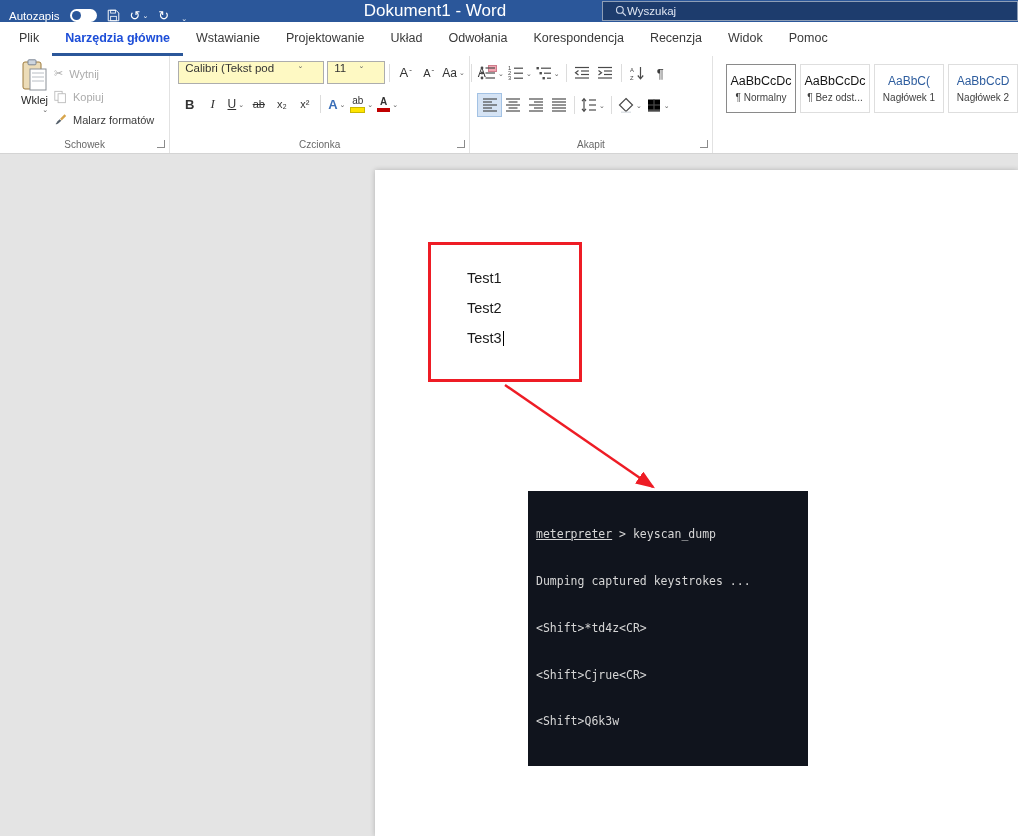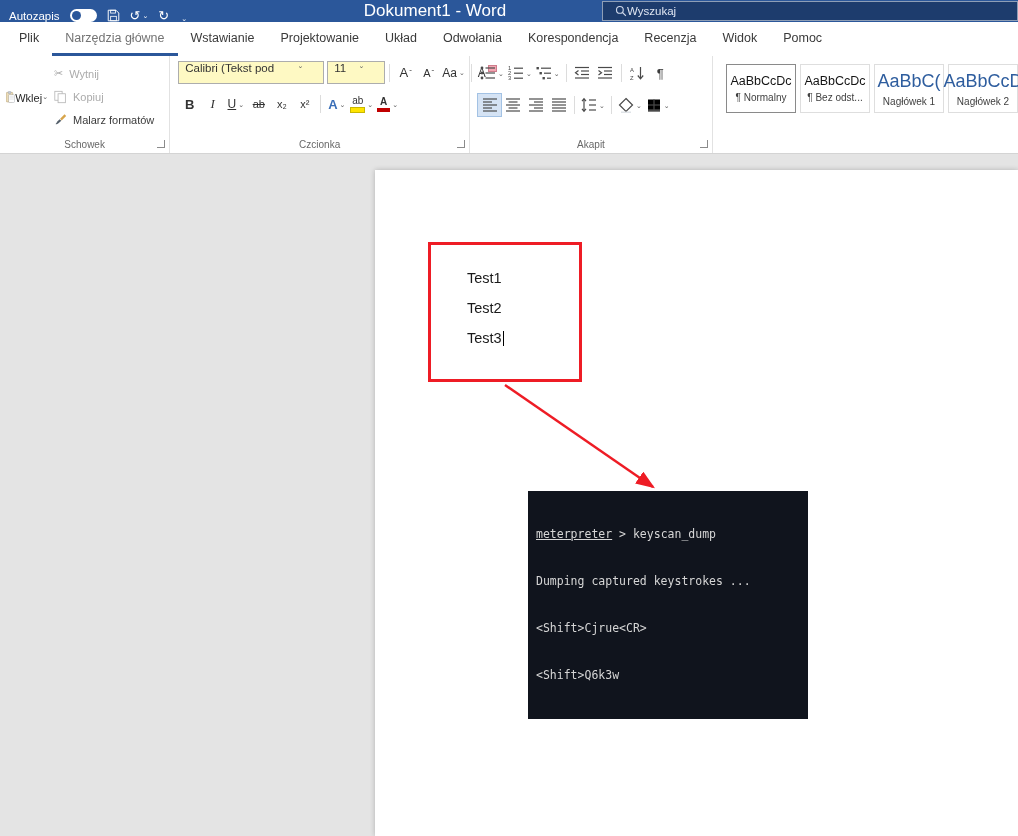--- a/index.html
+++ b/index.html
@@ -11,32 +11,32 @@
   .toggle{width:27px;height:13px;border-radius:7px;background:#fff;display:inline-flex;align-items:center;cursor:pointer}
   .knob{width:9px;height:9px;border-radius:50%;background:var(--titlebar-bg,#2b579a);margin-left:2px}
   .tb-btn{color:#fff;font-size:13px;line-height:1;display:inline-flex;align-items:center;cursor:pointer}
   .tb-btn .mini{font-size:7px;margin-left:2px}
   .win-title{position:absolute;left:300px;width:270px;text-align:center;font-size:17px;color:#fff}
   .search{position:absolute;left:602px;right:0;top:1px;bottom:1px;background:#1d3c6d;border:1px solid rgba(255,255,255,.5);display:flex;align-items:center;padding-left:12px;color:#dfe6f2;font-size:11.5px;cursor:text}
 
   
   .tabsrow{height:34px;background:#fff;display:flex;align-items:stretch;padding-left:6px;font-size:12.5px;color:#3a3a3a}
   .tab{padding:0 13px;display:flex;align-items:center;cursor:pointer;border-bottom:3px solid transparent}
-  .tab.active{color:#737373;font-weight:400;border-bottom:3px solid var(--accent,#2b579a)}
+  .tab.active{color:#1d4ed8;font-weight:700;border-bottom:3px solid var(--accent,#2b579a)}
 
   
   .ribbon{height:97px;background:#fff;display:flex;border-bottom:1px solid #d4d4d4}
   .group{position:relative;border-right:1px solid #e2e2e2;display:flex;flex-direction:column}
   .gc{height:80px;position:relative}
   .gf{height:16px;position:relative;display:flex;align-items:center;justify-content:center;font-size:10px;color:#686868}
   .launcher{position:absolute;right:4px;bottom:4px;width:7px;height:7px;border-right:1.4px solid #8b8b8b;border-bottom:1.4px solid #8b8b8b;cursor:pointer}
   .g-clipboard{width:170px}.g-font{width:300px}.g-par{width:243px}.g-styles{flex:1;border-right:none}
 
   
-  .paste{position:absolute;left:6px;top:3px;width:42px;height:75px;display:flex;flex-direction:row;align-items:center;cursor:pointer}
+  .paste{position:absolute;left:6px;top:3px;width:42px;height:75px;display:flex;flex-direction:column;align-items:flex-end;cursor:pointer}
   .paste .plabel{font-size:11px;color:#262626;margin-top:3px}
   .chev{font-size:7px;color:#5a5a5a;line-height:1}
   .clipcol{position:absolute;left:54px;top:6px;display:flex;flex-direction:column}
   .smallbtn{height:23px;display:flex;align-items:center;gap:6px;font-size:11px;color:#3b3b3b;cursor:pointer;white-space:nowrap}
   .smallbtn.disabled{color:#ababab}
   .sc-ic{font-size:11px;color:#ababab}
 
   
   .frow{position:absolute;left:8px;display:flex;align-items:center}
   .frow1{top:5px}.frow2{top:37px}
@@ -70,21 +70,21 @@
   .pbtn.sel{background:#d5e3f4;outline:1px solid #a3c2e4}
   .b-pilcrow{font-size:13px;color:#3c3c3c}
   .diamond{fill:#b7bec6;stroke:#7c838a;stroke-width:.8}
   .spill{fill:#d8dde2;stroke:none}
 
   
   .stylesrow{display:flex;align-items:flex-start;padding:8px 0 0 13px;gap:4px}
   .stylecard{width:68px;height:47px;border:1px solid #dedede;background:#fff;display:flex;flex-direction:column;align-items:center;justify-content:center;gap:4px;cursor:pointer}
   .stylecard.selected{border-color:#8a8a8a}
   .sprev{font-size:12.5px;color:#141414;white-space:nowrap}
-  .hd .sprev{color:var(--heading-blue,#2e5d9e);font-size:18px}
+  .hd .sprev{color:var(--heading-blue,#2e5d9e);font-size:12px}
   .sname{font-size:10px;color:#3f3f3f;white-space:nowrap}
 
   
   .docarea{position:relative;height:682px;background:#e4e4e4;overflow:hidden}
   .page{position:absolute;left:375px;top:16px;bottom:0;width:643px;background:#fff;box-shadow:0 0 5px rgba(0,0,0,.22)}
   .redbox{position:absolute;left:53px;top:72px;width:148px;height:134px;border:3px solid var(--annotation-red,#ee1c25);cursor:pointer}
   .tlines{position:absolute;left:36px;top:18px}
   .tline{height:30px;display:flex;align-items:center;font-size:14.5px;color:#191919}
   .caret-bar{display:inline-block;width:1px;height:15px;background:#000;margin-left:1px}
   .arrow-svg{position:absolute;left:120px;top:205px;width:180px;height:125px;cursor:pointer}
@@ -437,19 +437,20 @@
           <marker id="ah" markerWidth="10" markerHeight="8" refX="7" refY="3" orient="auto">
             <path d="M0,0 L8,3 L0,6 Z" fill="#ee1c25"></path>
           </marker>
         </defs>
         <line x1="10" y1="10" x2="158" y2="112" stroke="#ee1c25" stroke-width="2.4" marker-end="url(#ah)"></line>
       </svg>
 
       <div class="terminal">
         <div><span class="u">meterpreter</span><span> &gt; keyscan_dump</span></div>
         <div>Dumping captured keystrokes ...</div>
+        <div>&lt;Shift&gt;*td4z&lt;CR&gt;</div>
         <div>&lt;Shift&gt;Cjrue&lt;CR&gt;</div>
         <div>&lt;Shift&gt;Q6k3w</div>
       </div>
 
     </div>
   </div>
 </div>
 
 </body></html>

